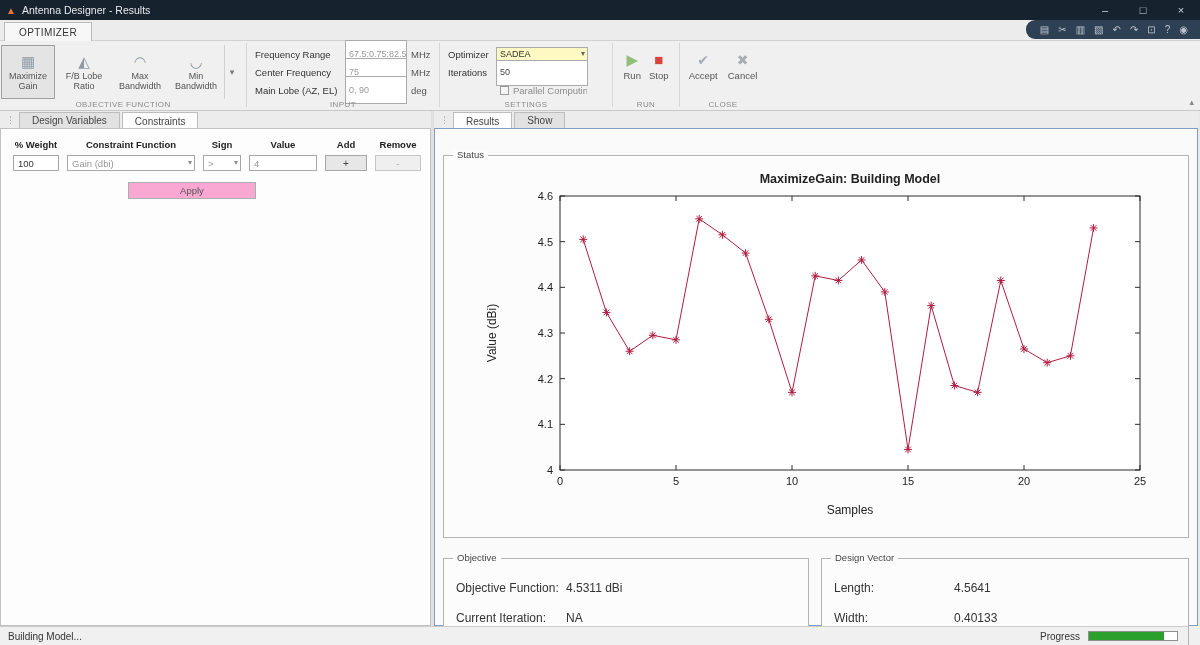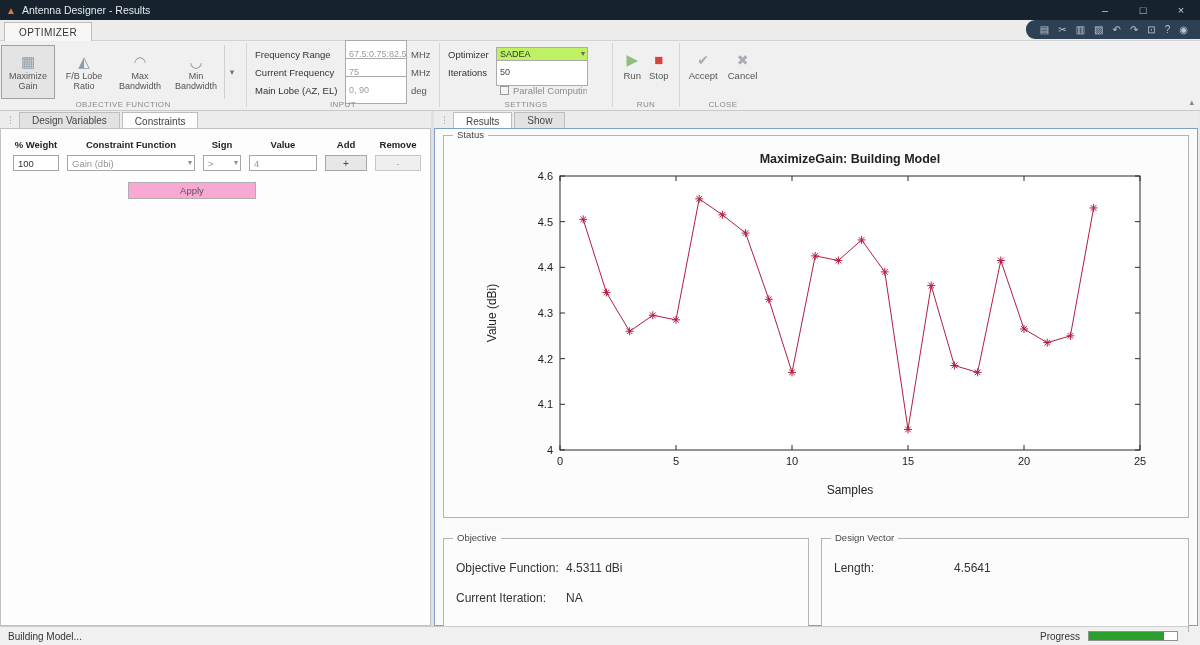--- a/index.html
+++ b/index.html
@@ -34,21 +34,21 @@
 
   .g-input { width:192px; padding:5px 0 0 8px; }
   .in-row { display:flex; align-items:center; height:16px; margin-bottom:2px; }
   .in-row .flabel { width:90px; font-size:9.5px; color:#333; }
   .tbox { width:62px; height:28px; background:#fff; border:1px solid #ababab; font-size:9px; color:#9a9a9a; padding:0 3px; display:flex; align-items:center; overflow:hidden; white-space:nowrap; }
   .in-row .unit { font-size:9.5px; color:#555; margin-left:4px; }
 
   .g-settings { width:172px; padding:5px 0 0 8px; }
   .set-row { display:flex; align-items:center; height:16px; margin-bottom:2px; }
   .set-row .flabel { width:48px; font-size:9.5px; color:#333; }
-  .sel { position:relative; background:#bef264; border:1px solid #ababab; height:14px; display:flex; align-items:center; padding:0 14px 0 3px; font-size:9px; color:#333; }
+  .sel { position:relative; background:#fef9c3; border:1px solid #ababab; height:14px; display:flex; align-items:center; padding:0 14px 0 3px; font-size:9px; color:#333; }
   .sel .caret { position:absolute; right:2px; top:1px; font-size:8px; color:#666; }
   .sel.w88 { width:92px; }
   .cbx { width:9px; height:9px; border:1px solid #9a9a9a; background:#f5f5f5; margin:0 4px 0 52px; }
   .cbx-label { font-size:9.5px; color:#8c8c8c; width:74px; overflow:hidden; white-space:nowrap; }
 
   .g-run { width:66px; display:flex; justify-content:center; gap:8px; padding-top:12px; }
   .g-close { width:86px; display:flex; justify-content:center; gap:10px; padding-top:12px; }
   .vbtn { display:flex; flex-direction:column; align-items:center; gap:3px; }
   .vbtn .vlabel { font-size:9.5px; color:#555; }
   .icon-run { color:#8fbf7a; font-size:15px; line-height:14px; }
@@ -75,21 +75,21 @@
   .small-btn.disabled { color:#b3b3b3; background:#efefef; border-color:#c6c6c6; }
   .apply-btn { grid-column:2 / 5; justify-self:center; width:128px; height:17px; margin-top:6px; background:#f9a8d4; border:1px solid #aeaeae; font-size:9.5px; color:#555; display:flex; align-items:center; justify-content:center; }
 
   .splitter { position:absolute; left:431px; top:0; bottom:0; width:3px; background:#e0e0e0; }
 
   .right-panel { position:absolute; left:434px; top:0; right:2px; bottom:0; }
   .right-body { position:absolute; top:17px; left:0; right:0; bottom:0; background:#fafafa; border:1px solid #7f9fc4; padding:6px 8px; }
 
   .fieldset { position:relative; border:1px solid #b4b4b4; background:#fcfcfc; }
   .legend { position:absolute; top:-7px; left:9px; background:#fcfcfc; padding:0 4px; font-size:9.5px; color:#444; }
-  .fs-status { height:383px; margin-top:0; }
+  .fs-status { height:383px; margin-top:20px; }
   .bottom-row { display:flex; gap:12px; margin-top:20px; }
   .fs-obj { width:366px; height:94px; }
   .fs-dv { flex:1; height:94px; }
   .kv-row { position:absolute; left:12px; right:14px; display:flex; font-size:12px; color:#333; }
   .kv-row .kv-val { position:absolute; left:110px; }
   .fs-dv .kv-row .kv-val { left:120px; }
   .kv-r1 { top:22px; } .kv-r2 { top:52px; }
 
   .chart-wrap { position:absolute; left:28px; top:12px; }
   svg text { font-family:"Liberation Sans", sans-serif; fill:#222; }
@@ -160,21 +160,21 @@
 
     <div class="rsep"></div>
 
     <div class="rgroup g-input">
       <div class="in-row">
         <span class="flabel">Frequency Range</span>
         <div class="tbox">67.5:0.75:82.5</div>
         <span class="unit">MHz</span>
       </div>
       <div class="in-row">
-        <span class="flabel">Current Frequency</span>
+        <span class="flabel">Center Frequency</span>
         <div class="tbox">75</div>
         <span class="unit">MHz</span>
       </div>
       <div class="in-row">
         <span class="flabel">Main Lobe (AZ, EL)</span>
         <div class="tbox">0, 90</div>
         <span class="unit">deg</span>
       </div>
       <div class="group-label">INPUT</div>
     </div>
@@ -431,20 +431,24 @@
               <span>Current Iteration:</span>
               <span class="kv-val">NA</span>
             </div>
           </div>
           <div class="fieldset fs-dv">
             <span class="legend">Design Vector</span>
             <div class="kv-row kv-r1">
               <span>Length:</span>
               <span class="kv-val">4.5641</span>
             </div>
+            <div class="kv-row kv-r2">
+              <span>Width:</span>
+              <span class="kv-val">0.40133</span>
+            </div>
           </div>
         </div>
 
       </div>
     </div>
   </div>
 
   <div class="statusbar">
     <span>Building Model...</span>
     <div class="progress-area">

